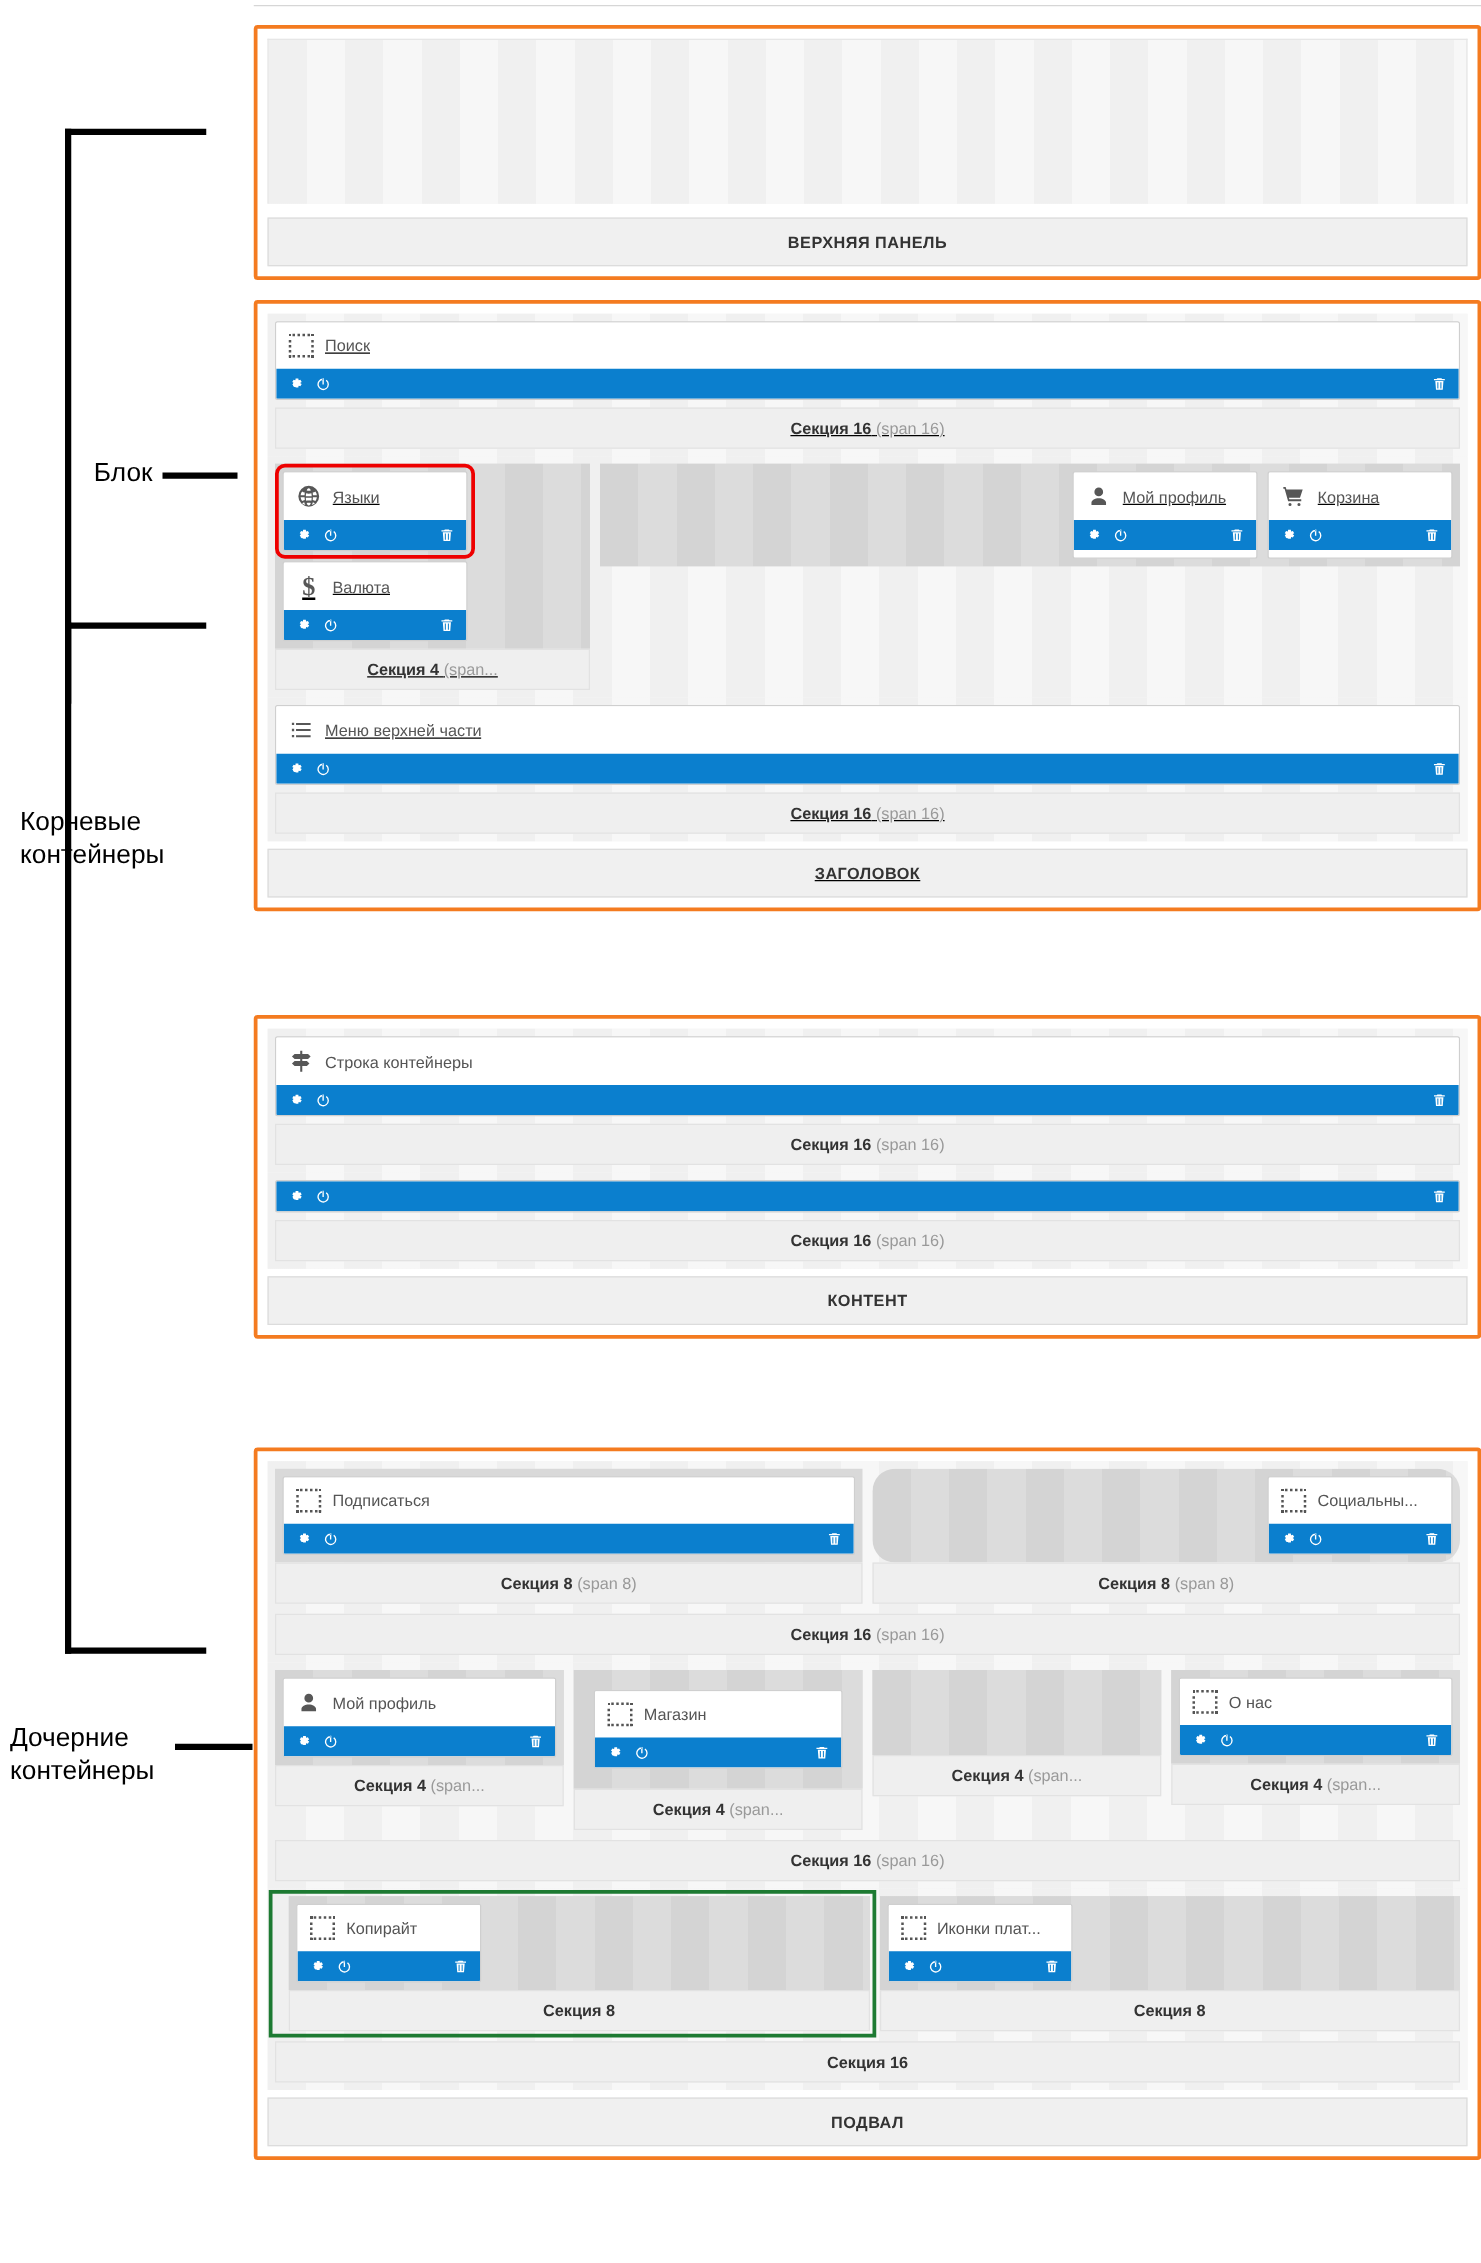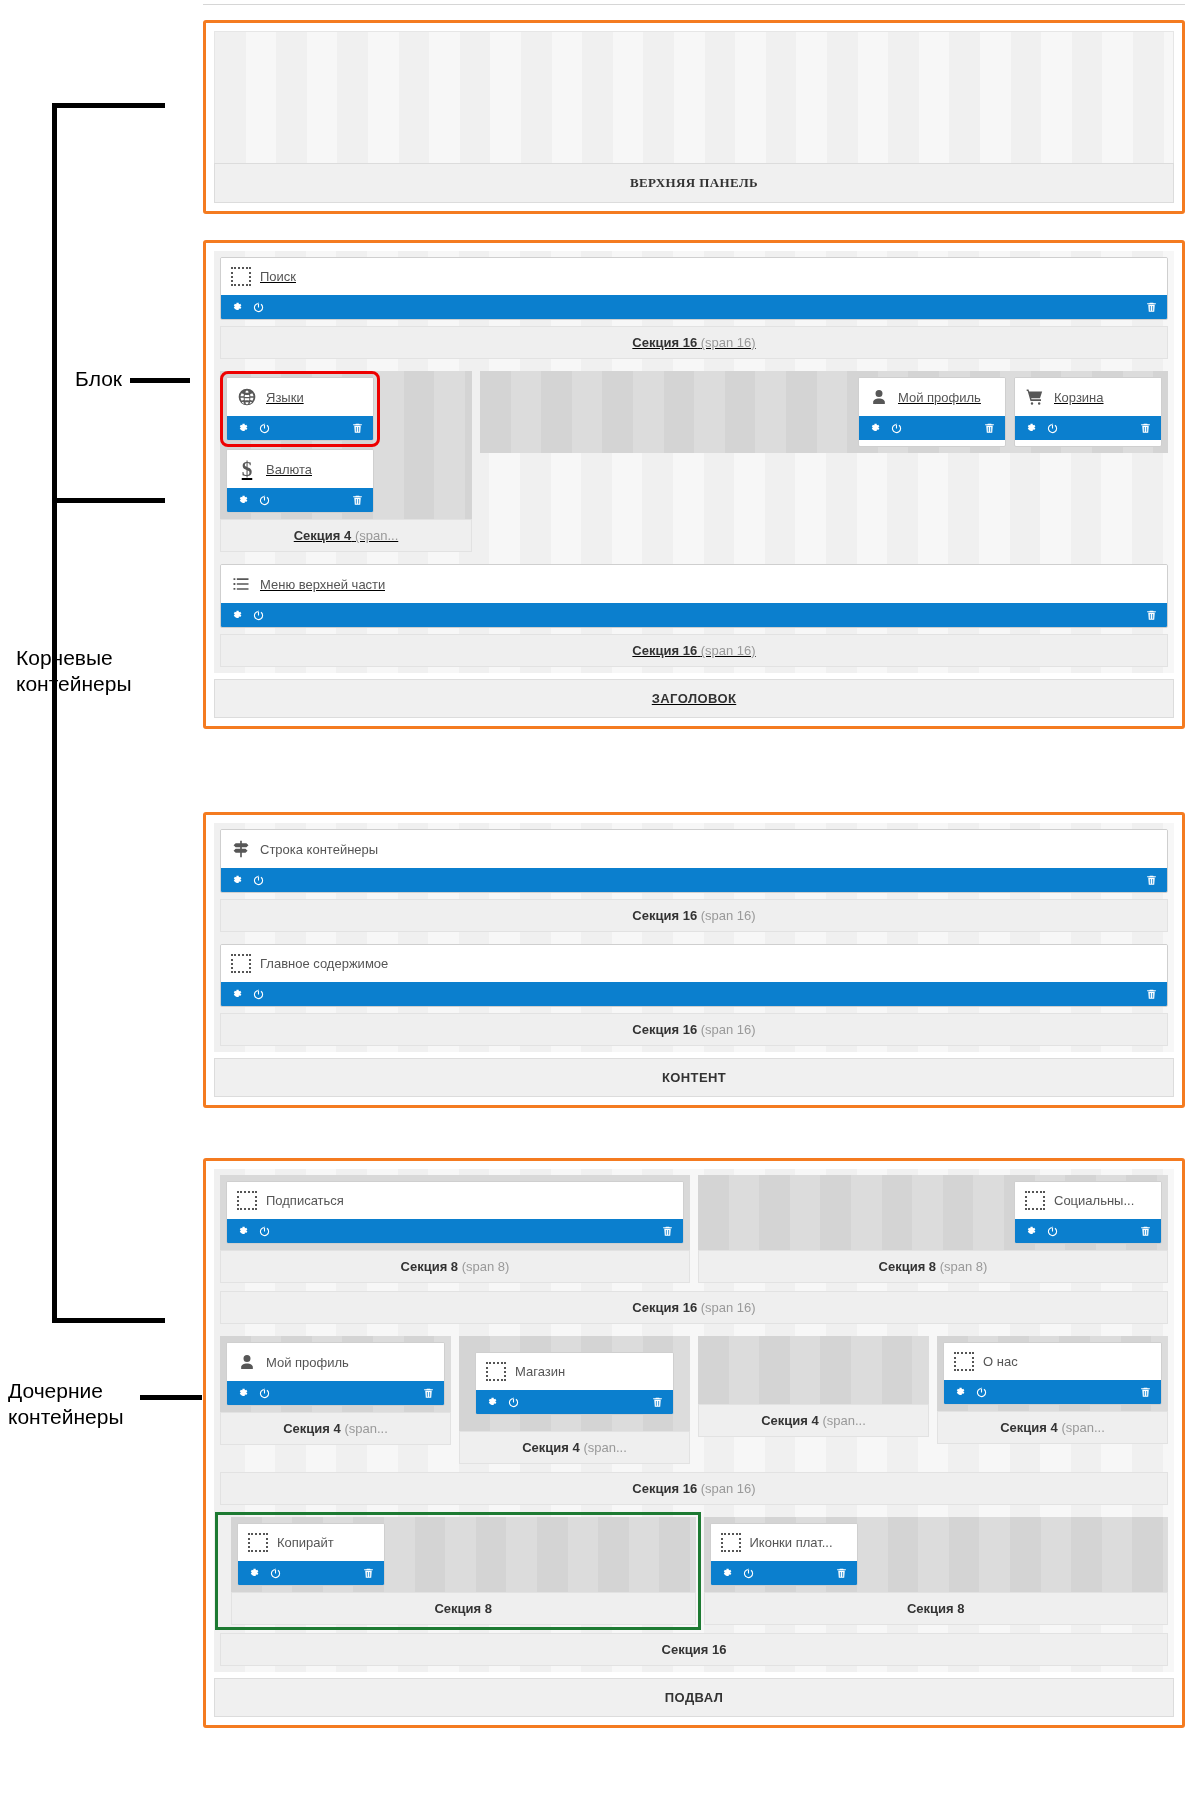--- a/index.html
+++ b/index.html
@@ -194,21 +194,21 @@
 контейнеры</div>
 
     <div class="leader" style="left:140px; top:1395px; width:62px;"></div>
     <div class="annot-text" style="left:8px; top:1378px; width:140px;">Дочерние
 контейнеры</div>
   </div>
 
   <div class="root-wrap" style="top:20px;">
     <div class="root-box">
       <div class="striped" style="height:132px; border:1px solid #e6e6e6; border-bottom:none;"></div>
-      <div class="container-label" style="margin-top:0;font-family:Liberation Serif, serif;">ВЕРХНЯЯ ПАНЕЛЬ</div>
+      <div class="container-label" style="margin-top:11px;">ВЕРХНЯЯ ПАНЕЛЬ</div>
     </div>
   </div>
 
   <div class="root-wrap" style="top:240px;text-decoration:underline;">
     <div class="root-box">
 
       <div class="striped section-row">
         <div class="widget">
           <div class="widget-body">
             <span class="wicon placeholder"></span>
@@ -453,24 +453,20 @@
           </div>
         </div>
         <div class="sec-label" style="margin-top:6px;">
           <span>Секция 16</span>
           <span class="span-note">(span 16)</span>
         </div>
       </div>
 
       <div class="striped section-row">
         <div class="widget">
-          <div class="widget-body">
-            <span class="wicon placeholder"></span>
-            <span class="widget-title">Главное содержимое</span>
-          </div>
           <div class="widget-bar">
             <span class="bar-left">
               <span class="icn">
                   <svg viewBox="0 0 24 24">
                     <path d="M12 8a4 4 0 100 8 4 4 0 000-8zm0 6a2 2 0 110-4 2 2 0 010 4zm9-2.5l-2-1.2a7.3 7.3 0 000-.6l2-1.2-2-3.4-2.2.9a7.6 7.6 0 00-.5-.3l-.3-2.3h-4l-.3 2.3-.5.3-2.2-.9-2 3.4 2 1.2v.6l-2 1.2 2 3.4 2.2-.9.5.3.3 2.3h4l.3-2.3.5-.3 2.2.9 2-3.4z"></path>
                   </svg>
                 </span>
               <span class="icn">
                   <svg viewBox="0 0 24 24">
                     <path d="M11 3h2v9h-2V3zm6.3 2.3l-1.4 1.45A6.5 6.5 0 1112 5.5v-2a8.5 8.5 0 105.3 1.8z"></path>
@@ -530,21 +526,21 @@
                 </div>
               </div>
             </div>
             <div class="sec-label">
               <span>Секция 8</span>
               <span class="span-note">(span 8)</span>
             </div>
           </div>
 
           <div class="cell" style="flex:1 1 0;">
-            <div class="striped-dark" style="padding:6px; display:flex; justify-content:flex-end;">
+            <div class="striped-dark" style="padding:6px; display:flex; justify-content:flex-end;border-radius:18px;">
               <div class="widget" style="width:148px;">
                 <div class="widget-body">
                   <span class="wicon placeholder"></span>
                   <span class="widget-title">Социальны...</span>
                 </div>
                 <div class="widget-bar">
                   <span class="bar-left">
                     <span class="icn">
                         <svg viewBox="0 0 24 24">
                           <path d="M12 8a4 4 0 100 8 4 4 0 000-8zm0 6a2 2 0 110-4 2 2 0 010 4zm9-2.5l-2-1.2a7.3 7.3 0 000-.6l2-1.2-2-3.4-2.2.9a7.6 7.6 0 00-.5-.3l-.3-2.3h-4l-.3 2.3-.5.3-2.2-.9-2 3.4 2 1.2v.6l-2 1.2 2 3.4 2.2-.9.5.3.3 2.3h4l.3-2.3.5-.3 2.2.9 2-3.4z"></path>

